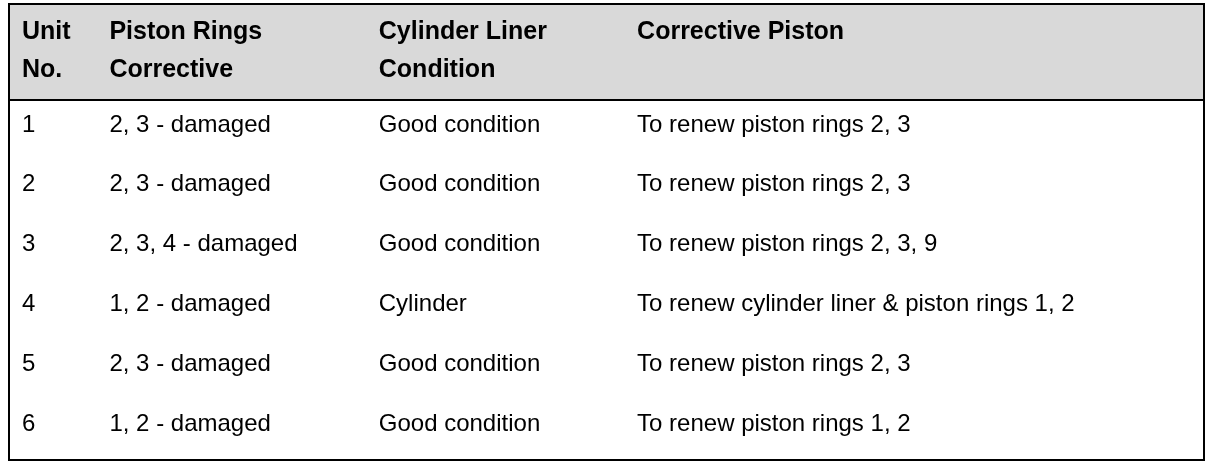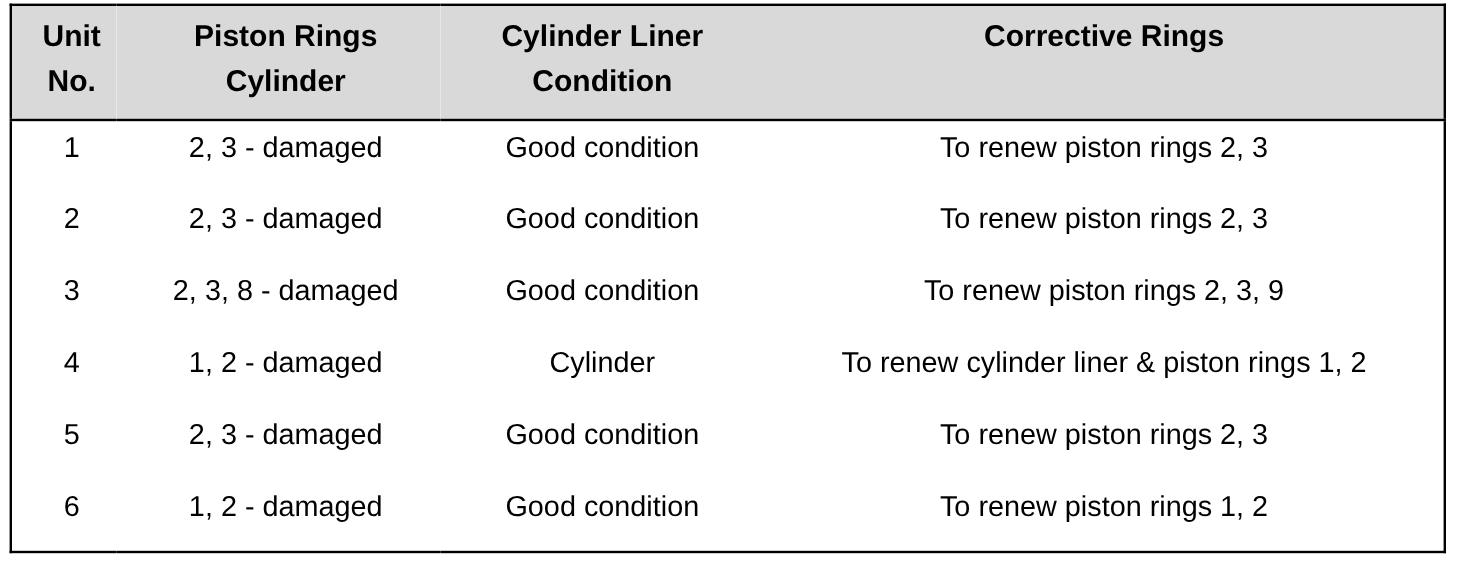--- a/index.html
+++ b/index.html
@@ -22,21 +22,21 @@
     table-layout: fixed;
     width: 1197px;
     border: 2px solid #000000;
     background: #ffffff;
   }
   col.c-unit   { width: 88px;  }
   col.c-rings  { width: 268px; }
   col.c-liner  { width: 257px; }
   col.c-action { width: 576px; }
   th, td {
-    text-align: center;
+    text-align: left;
     vertical-align: top;
     box-sizing: border-box;
     padding: 0 0 0 12px;
     overflow: hidden;
   }
   thead th {
     background: #d9d9d9;
     font-weight: bold;
     font-size: 25px;
     line-height: 38px;
@@ -62,42 +62,42 @@
       <col class="c-unit">
       <col class="c-rings">
       <col class="c-liner">
       <col class="c-action">
     </colgroup>
     <thead>
       <tr>
         <th>Unit
 No.</th>
         <th>Piston Rings
-Cylinder</th>
+Corrective</th>
         <th>Cylinder Liner
 Condition</th>
-        <th>Corrective Rings</th>
+        <th>Corrective Piston</th>
       </tr>
     </thead>
     <tbody>
       <tr>
         <td>1</td>
         <td>2, 3 - damaged</td>
         <td>Good condition</td>
         <td>To renew piston rings 2, 3</td>
       </tr>
       <tr>
         <td>2</td>
         <td>2, 3 - damaged</td>
         <td>Good condition</td>
         <td>To renew piston rings 2, 3</td>
       </tr>
       <tr>
         <td>3</td>
-        <td>2, 3, 8 - damaged</td>
+        <td>2, 3, 4 - damaged</td>
         <td>Good condition</td>
         <td>To renew piston rings 2, 3, 9</td>
       </tr>
       <tr>
         <td>4</td>
         <td>1, 2 - damaged</td>
         <td>Cylinder</td>
         <td>To renew cylinder liner &amp; piston rings 1, 2</td>
       </tr>
       <tr>

